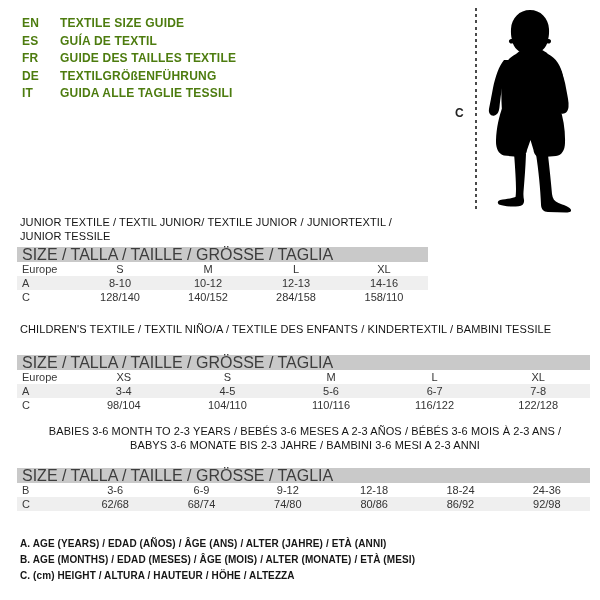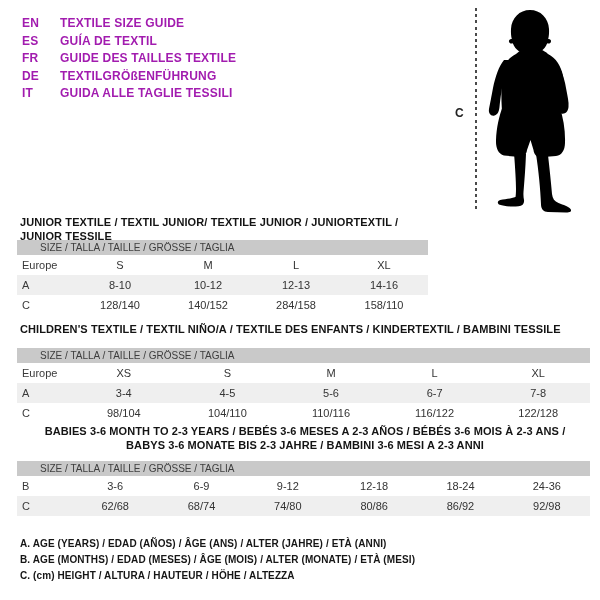--- a/index.html
+++ b/index.html
@@ -5,41 +5,41 @@
   html,body{margin:0;padding:0;}
   body{
     width:600px;height:600px;background:#ffffff;
     font-family:"Liberation Sans", sans-serif;
     color:#1f1f1f;overflow:hidden;
   }
   #canvas{position:relative;width:600px;height:600px;background:#fff;}
 
   
   .lang-list{position:absolute;left:22px;top:15px;}
-  .lang-row{display:flex;line-height:17.5px;font-size:12px;font-weight:bold;letter-spacing:.2px;color:#a21caf;}
+  .lang-row{display:flex;line-height:17.5px;font-size:12px;font-weight:bold;letter-spacing:.2px;color:#4d7c0f;}
   .lang-code{width:38px;flex:0 0 38px;}
 
   
   .dash-line{
     position:absolute;left:475px;top:8px;width:2px;height:204px;
     background:repeating-linear-gradient(to bottom,#4a4a4a 0 3px,transparent 3px 6.2px);
   }
   .c-label{position:absolute;left:455px;top:106px;font-size:12px;font-weight:bold;color:#222;}
   .baby-svg{position:absolute;left:486px;top:8px;}
 
   
   .sec{position:absolute;left:17px;}
-  .sec-title{font-size:11px;font-weight:bold;color:#141414;line-height:14px;padding-left:3px;letter-spacing:.1px;}
+  .sec-title{font-size:11px;font-weight:normal;color:#141414;line-height:14px;padding-left:3px;letter-spacing:.1px;}
   .size-bar{
     background:#c9c9c9;height:15px;line-height:15px;
-    font-size:10px;color:#3d3d3d;padding-left:23px;margin-top:0;
+    font-size:16px;color:#3d3d3d;padding-left:5px;margin-top:7px;
   }
   table.size-table{border-collapse:collapse;table-layout:fixed;width:100%;}
   table.size-table td{
-    font-size:11px;color:#333;text-align:center;height:20px;padding:0;
+    font-size:11px;color:#333;text-align:center;height:14px;padding:0;
     white-space:nowrap;overflow:hidden;margin-left:42px;
   }
   table.size-table td.label{text-align:left;padding-left:5px;color:#3a3a3a;}
   tr.shaded td{background:#efefef;}
 
   #sec0{top:215px;width:411px;}
   #sec0 .title-block{height:25px;}
   #sec1{top:322px;width:573px;}
   #sec1 .title-block{height:26px;}
   #sec2{top:424px;width:573px;}

